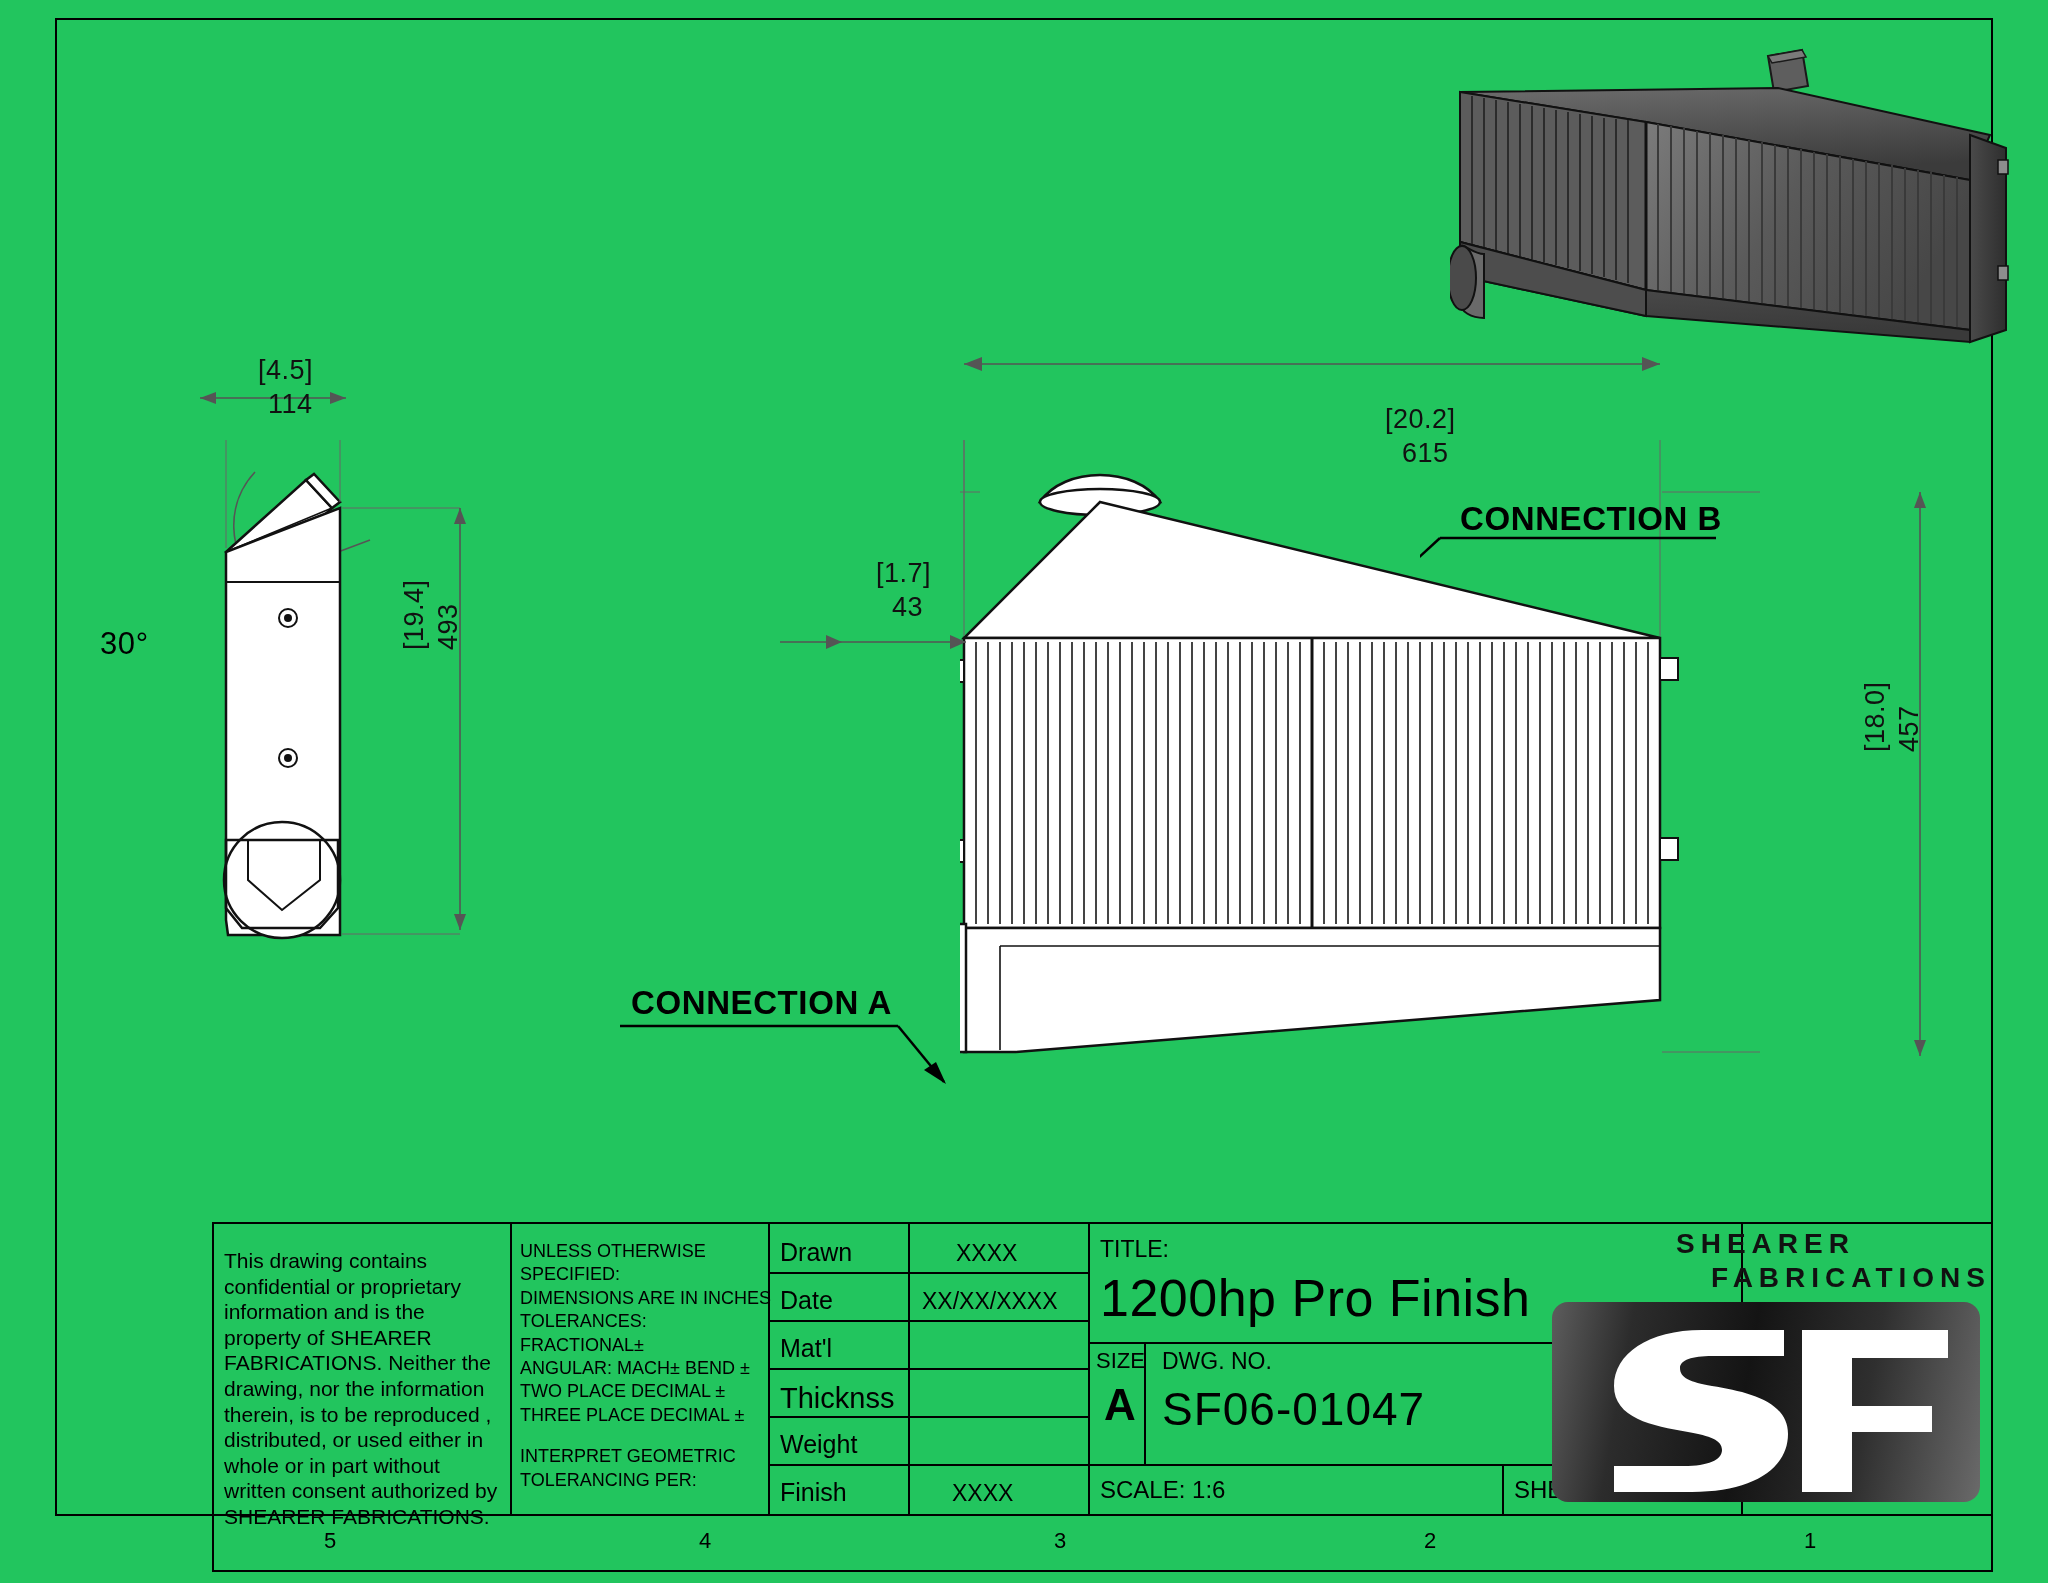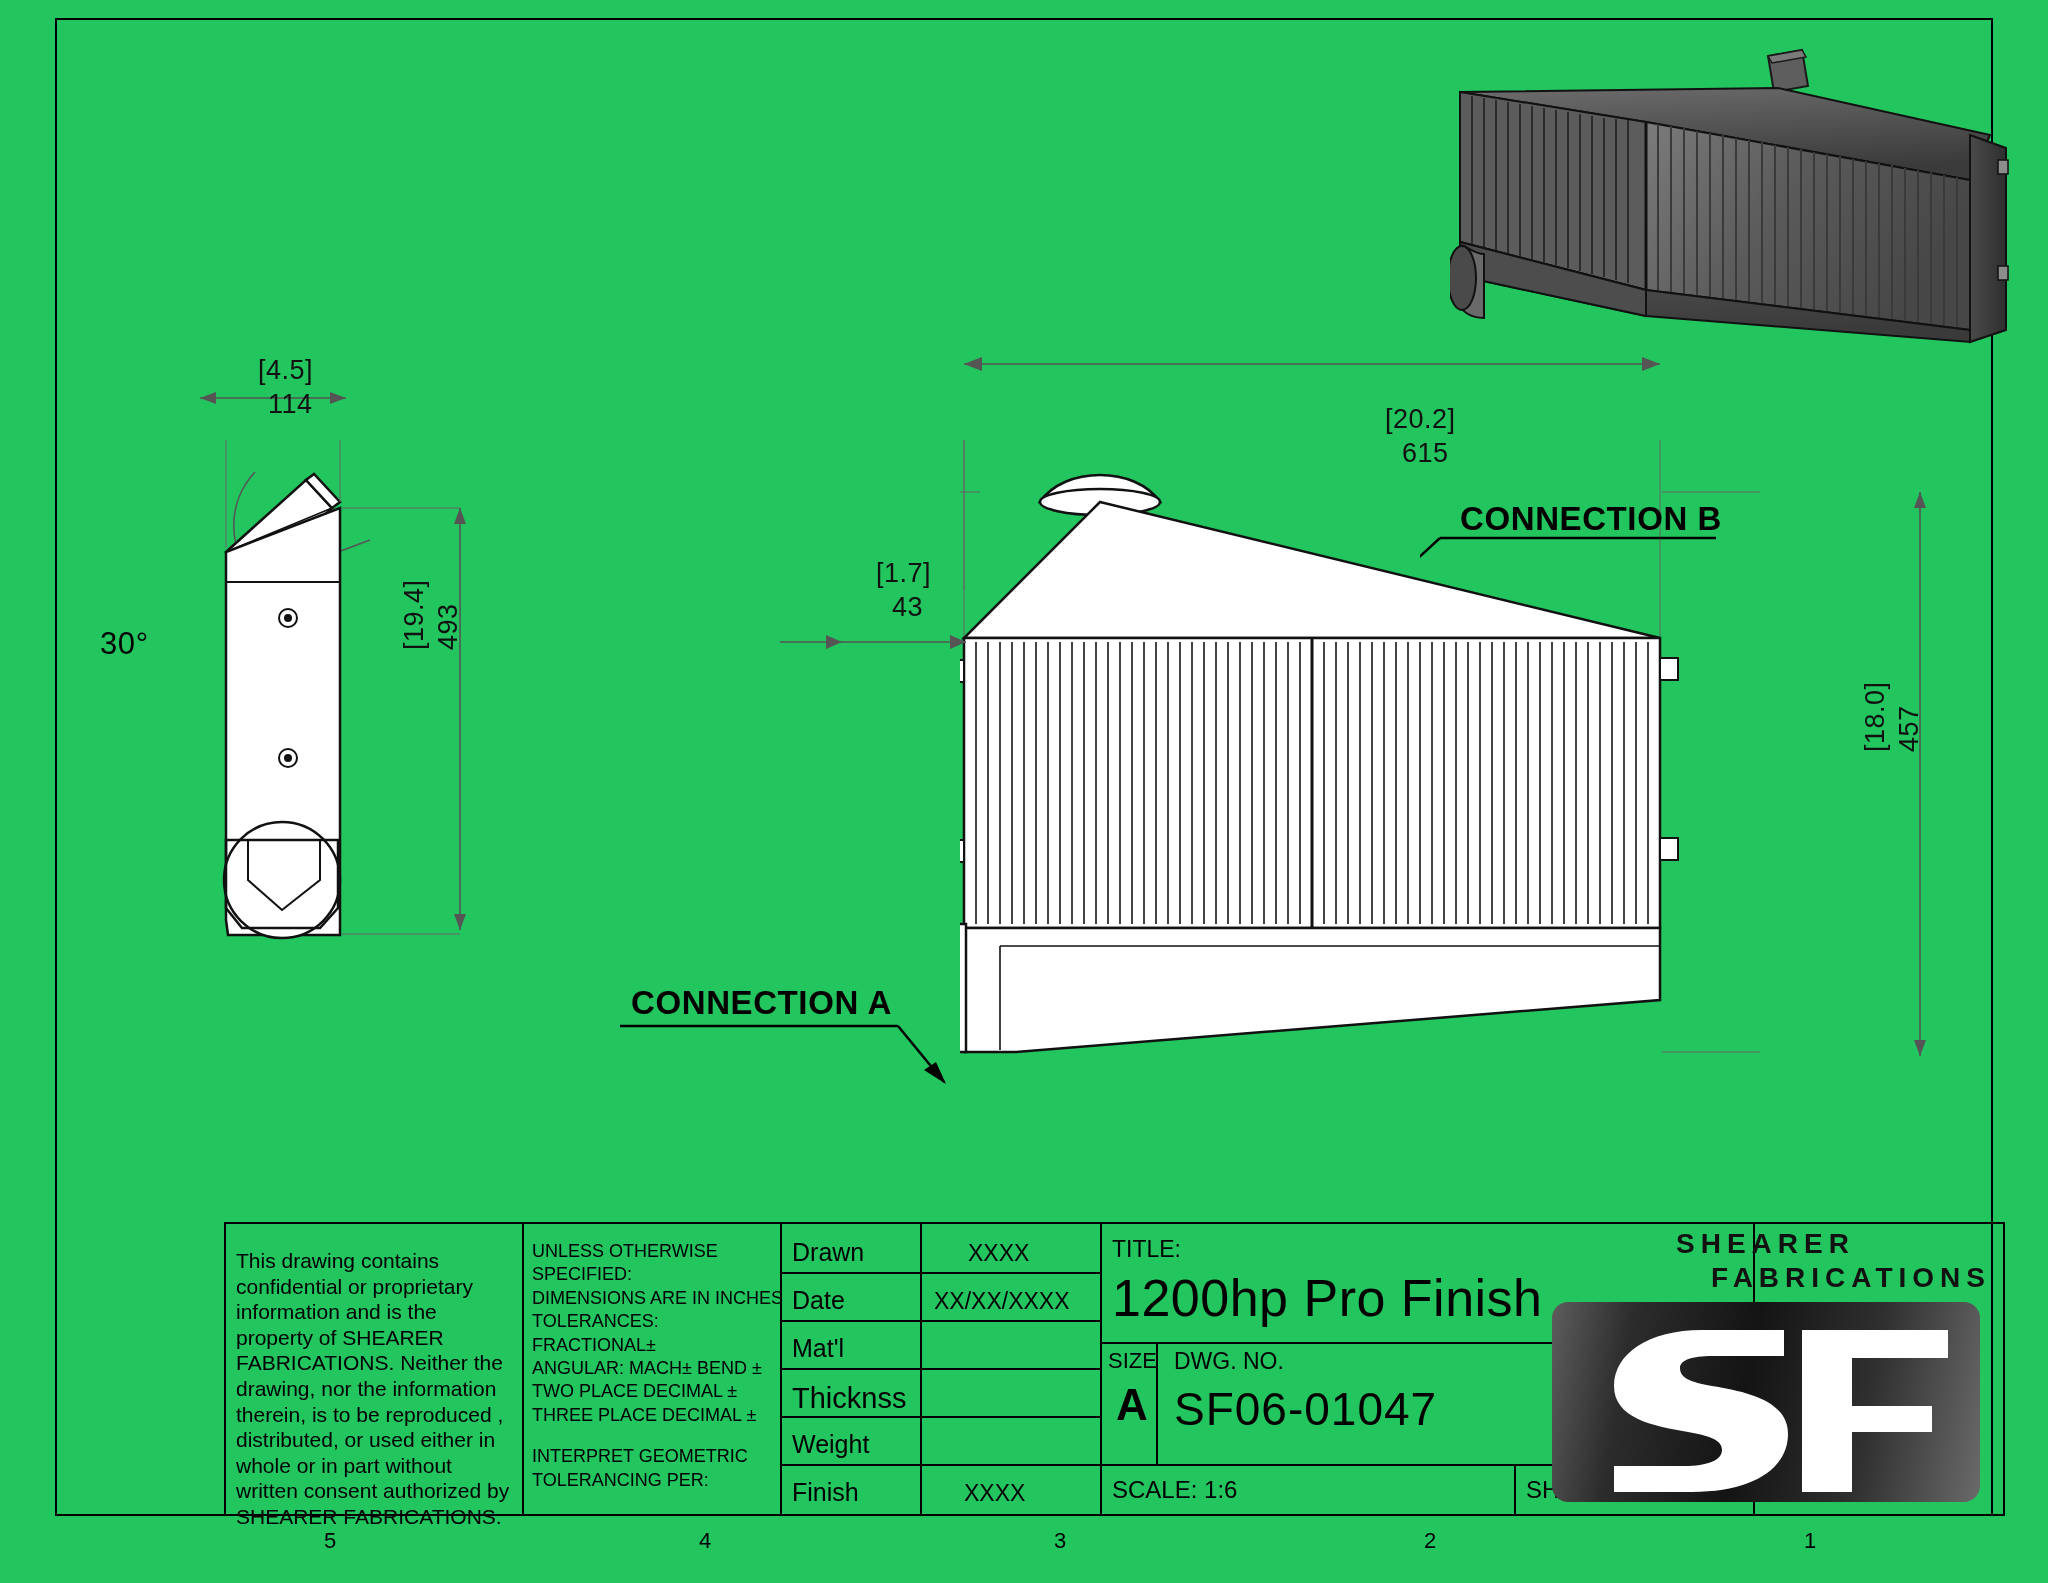--- a/index.html
+++ b/index.html
@@ -4,21 +4,21 @@
 <style>
   html,body{margin:0;padding:0;background:#ffffff;}
   body{width:2048px;height:1583px;position:relative;font-family:"Liberation Sans",sans-serif;color:#000;}
   .sheet{position:absolute;left:0;top:0;width:2048px;height:1583px;background:#22c55e;}
   .border-outer{position:absolute;left:55px;top:18px;width:1938px;height:1498px;border:2px solid #000;box-sizing:border-box;}
   .zone-label{position:absolute;font-size:22px;color:#000;text-align:center;width:60px;}
   
   .dim-txt{position:absolute;font-size:27px;letter-spacing:.5px;color:#111;white-space:nowrap;}
   .lbl{position:absolute;font-weight:bold;font-size:29px;letter-spacing:.6px;color:#000;white-space:nowrap;}
   
-  .tb{position:absolute;left:212px;top:1222px;width:1781px;height:294px;border:2px solid #000;box-sizing:border-box;margin-left:12px;}
+  .tb{position:absolute;left:212px;top:1222px;width:1781px;height:350px;border:2px solid #000;box-sizing:border-box;}
   .tb-cell{position:absolute;box-sizing:border-box;border-right:2px solid #000;}
   .tb-text{font-size:19px;line-height:1.18;}
   .kv-label{position:absolute;font-size:25px;}
   .kv-val{position:absolute;font-size:23px;}
   .title-lab{position:absolute;font-size:23px;text-align:center;}
   .title-main{position:absolute;font-size:52px;letter-spacing:.5px;}
   .sz-lab{position:absolute;font-size:22px;}
   .sz-val{position:absolute;font-size:44px;font-weight:bold;}
   .dwg-lab{position:absolute;font-size:23px;}
   .dwg-val{position:absolute;font-size:46px;letter-spacing:1px;}

